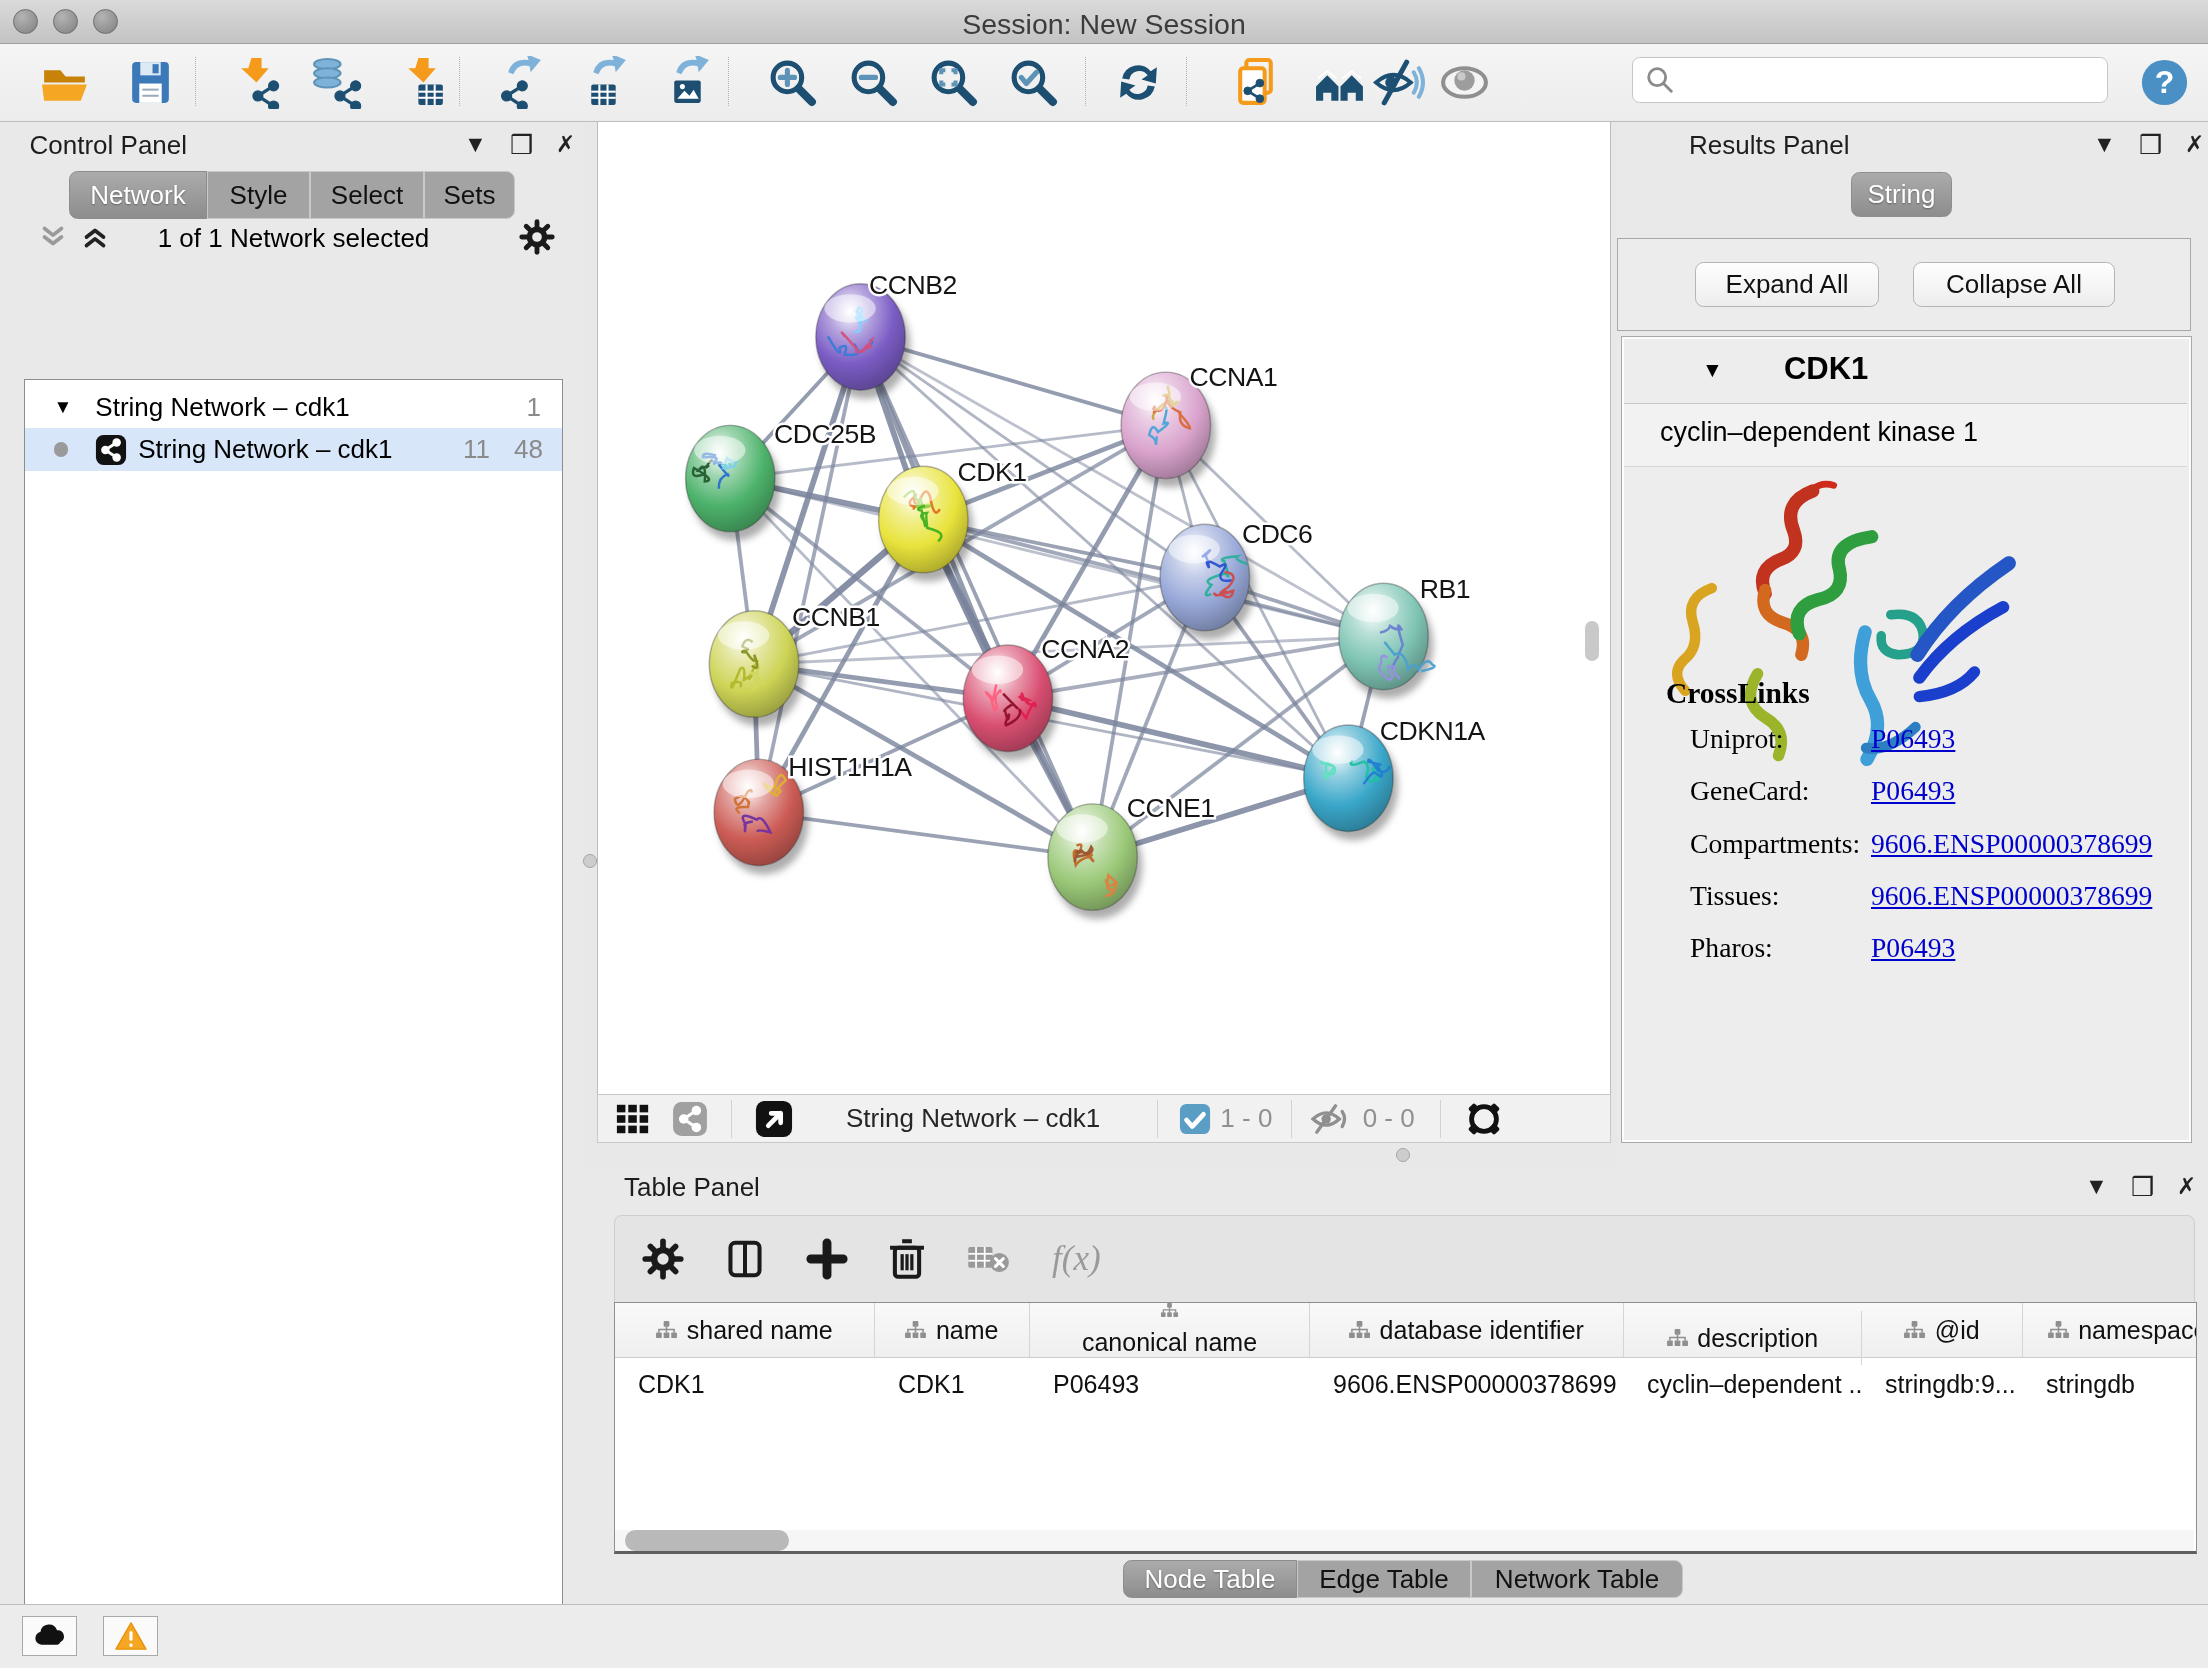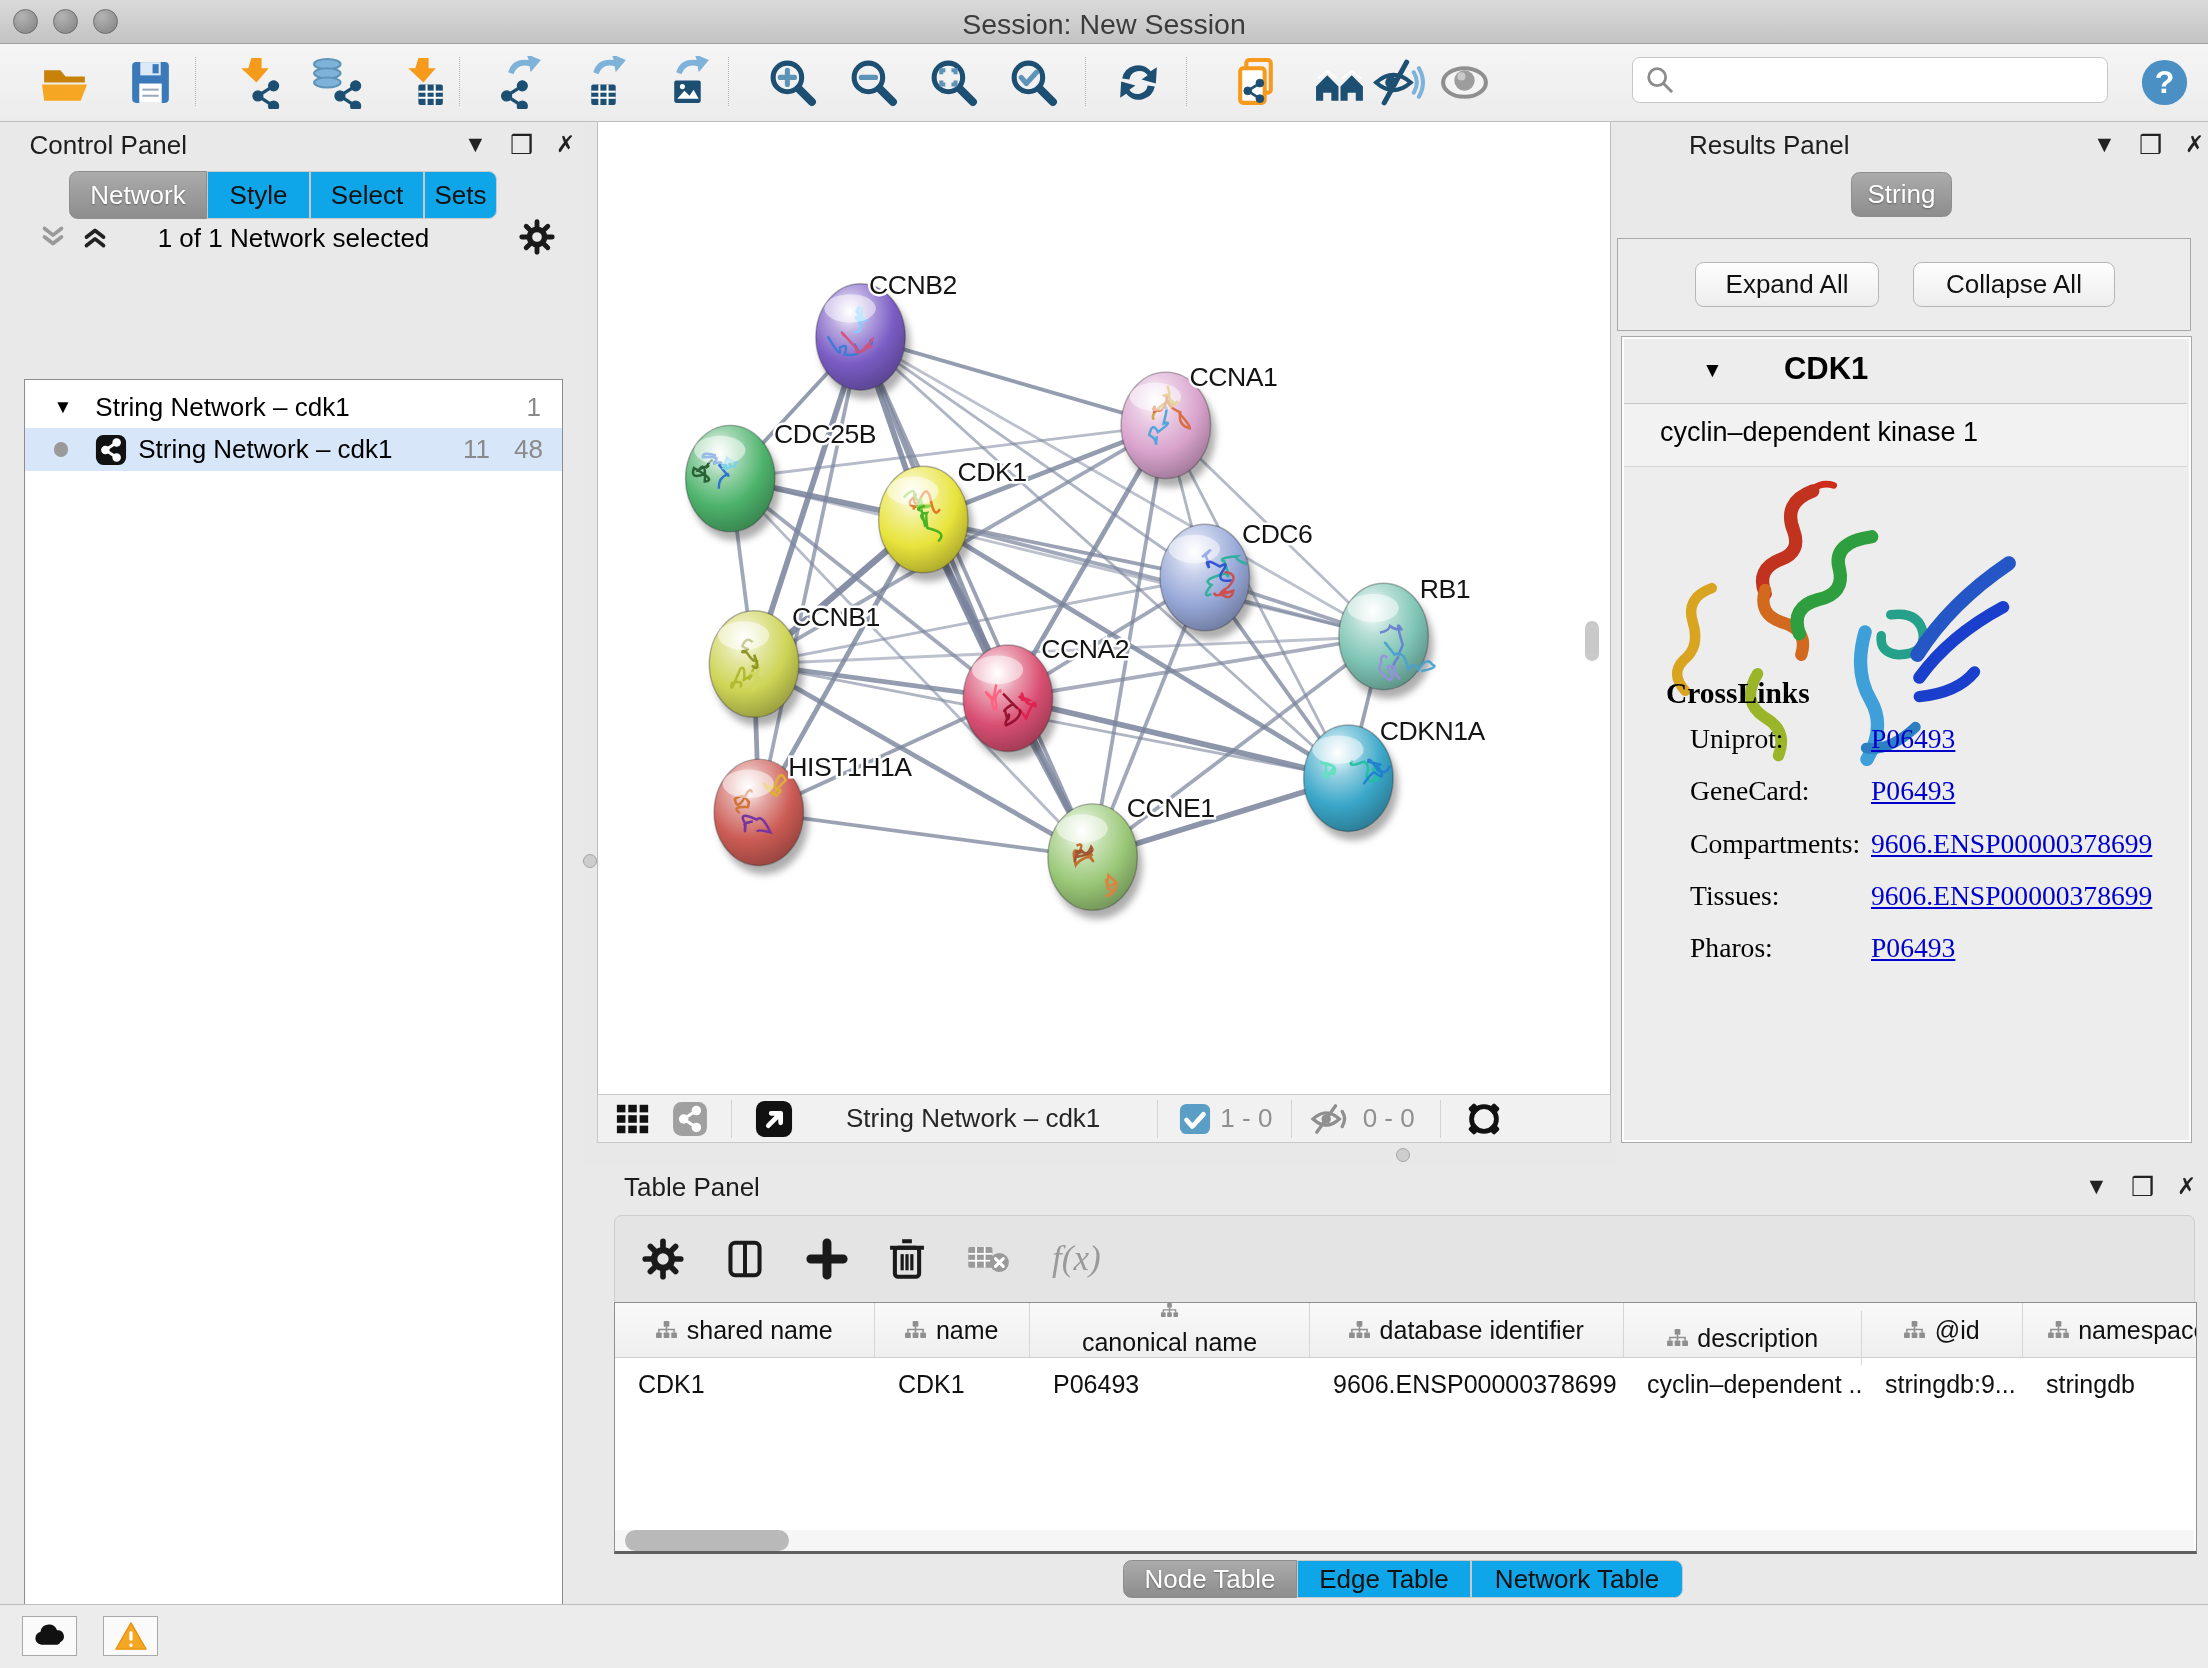--- a/index.html
+++ b/index.html
@@ -25,21 +25,21 @@
 
   
   .dock { background:#e9e9e9; }
   .panel-title { font-size:26px; color:#1d1d1d; }
   .winbtns { display:flex; gap:23px; align-items:center; }
   .winbtn { font-size:23px; color:#222; line-height:1; }
 
   
   .seg { display:flex; }
   .seg .tab { height:100%; display:flex; align-items:center; justify-content:center;
-    background:#0ea5e9; border:1px solid #c9c9c9; font-size:26px; color:#111; }
+    background:#a3a3a3; border:1px solid #c9c9c9; font-size:26px; color:#111; }
   .seg .tab:first-child { border-radius:8.6px 0 0 8.6px; }
   .seg .tab:last-child  { border-radius:0 8.6px 8.6px 0; }
   .seg .tab.only { border-radius:8.6px; }
   .seg .tab.sel { background:linear-gradient(#ababab,#8d8d8d); color:#fff;
     text-shadow:0 1px 1.9px rgba(0,0,0,.35); border-color:#8d8d8d; }
 
   
   #tree-box { left:24px; top:257px; width:539px; height:1301px; background:#fff; border:1.9px solid #8d8d8d; }
   .tree-row { position:absolute; left:0; width:100%; height:43px; display:flex; align-items:center; font-size:26px; }
   .count { color:#8a8a8a; }
@@ -293,21 +293,21 @@
   <div class="abs winbtns" style="left:464px;top:9.5px">
     <span class="winbtn">▼</span>
     <span class="winbtn" style="font-size:26px">❒</span>
     <span class="winbtn" style="font-weight:bold">✗</span>
   </div>
 
   <div class="abs seg" id="cp-tabs" style="left:69px;top:49px;height:48px">
       <div class="tab sel" style="width: 138px;">Network</div>
       <div class="tab" style="width: 103px;">Style</div>
       <div class="tab" style="width: 114px;">Select</div>
-      <div class="tab" style="width: 73px;">Sets</div>
+      <div class="tab" style="width: 91px;">Sets</div>
     </div>
 
   <div class="abs" style="left:24px;top:95px;width:539px;height:40px">
     <span class="abs" style="left:13.3px;top:3.8px">
       <svg width="32" height="32" viewBox="0 0 34 34">
           <path d="M8 8 L17 15 L26 8 M8 17 L17 24 L26 17" fill="none" stroke="#9a9a9a" stroke-width="4" stroke-linecap="round" stroke-linejoin="round"></path>
         </svg>
     </span>
     <span class="abs" style="left:55px;top:3.8px">
       <svg width="32" height="32" viewBox="0 0 34 34">

